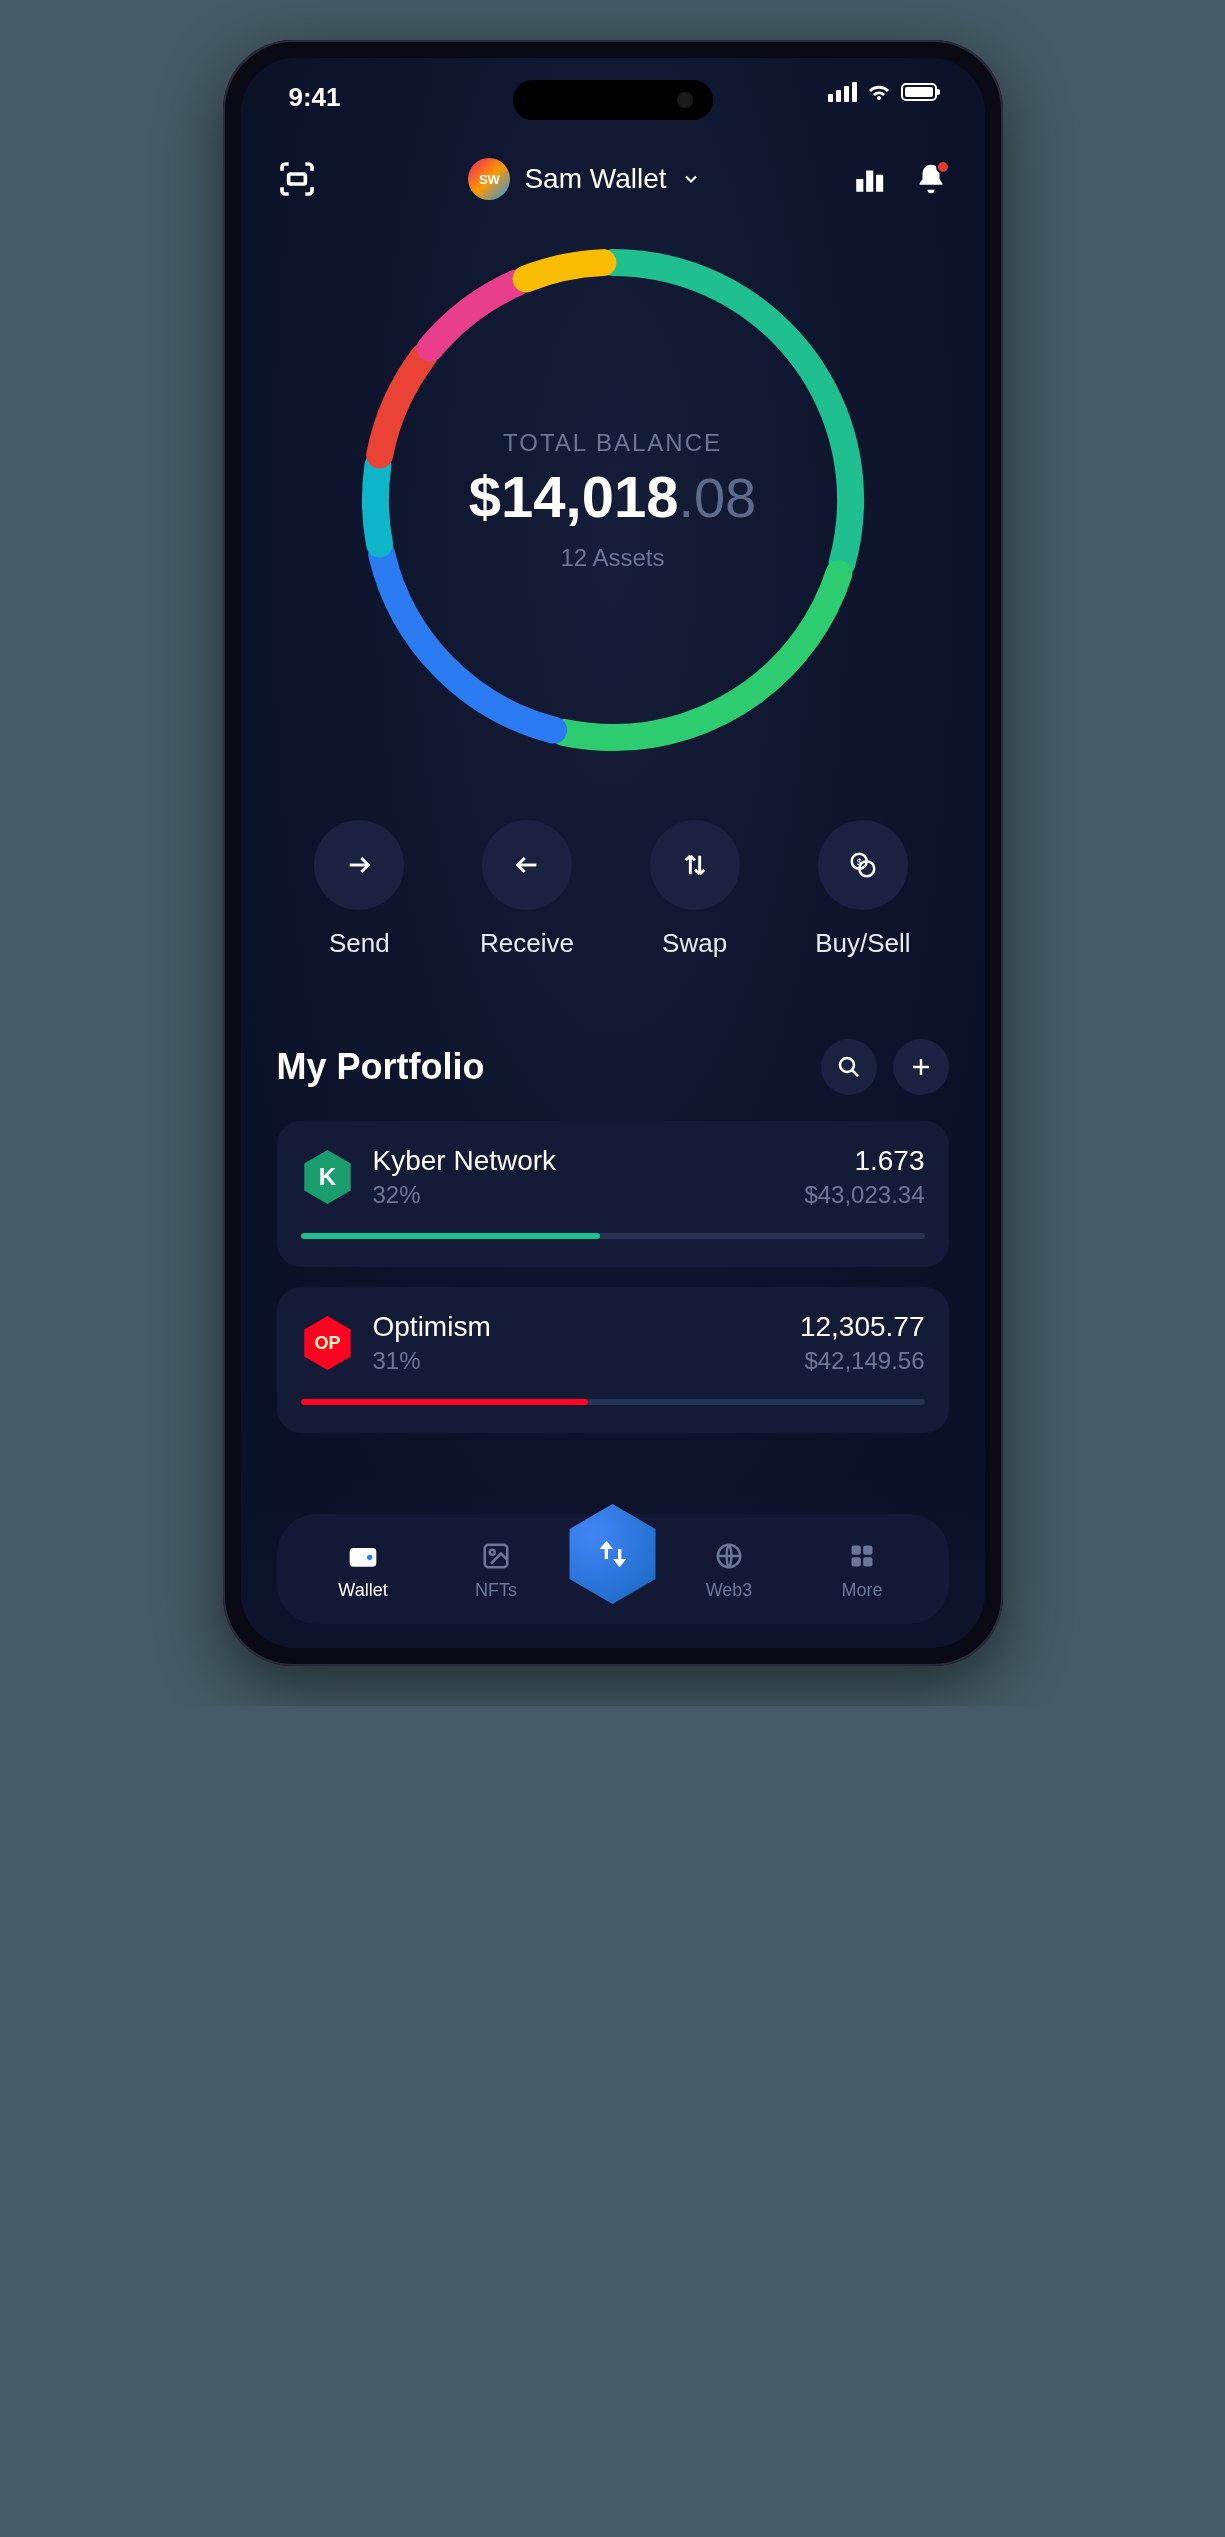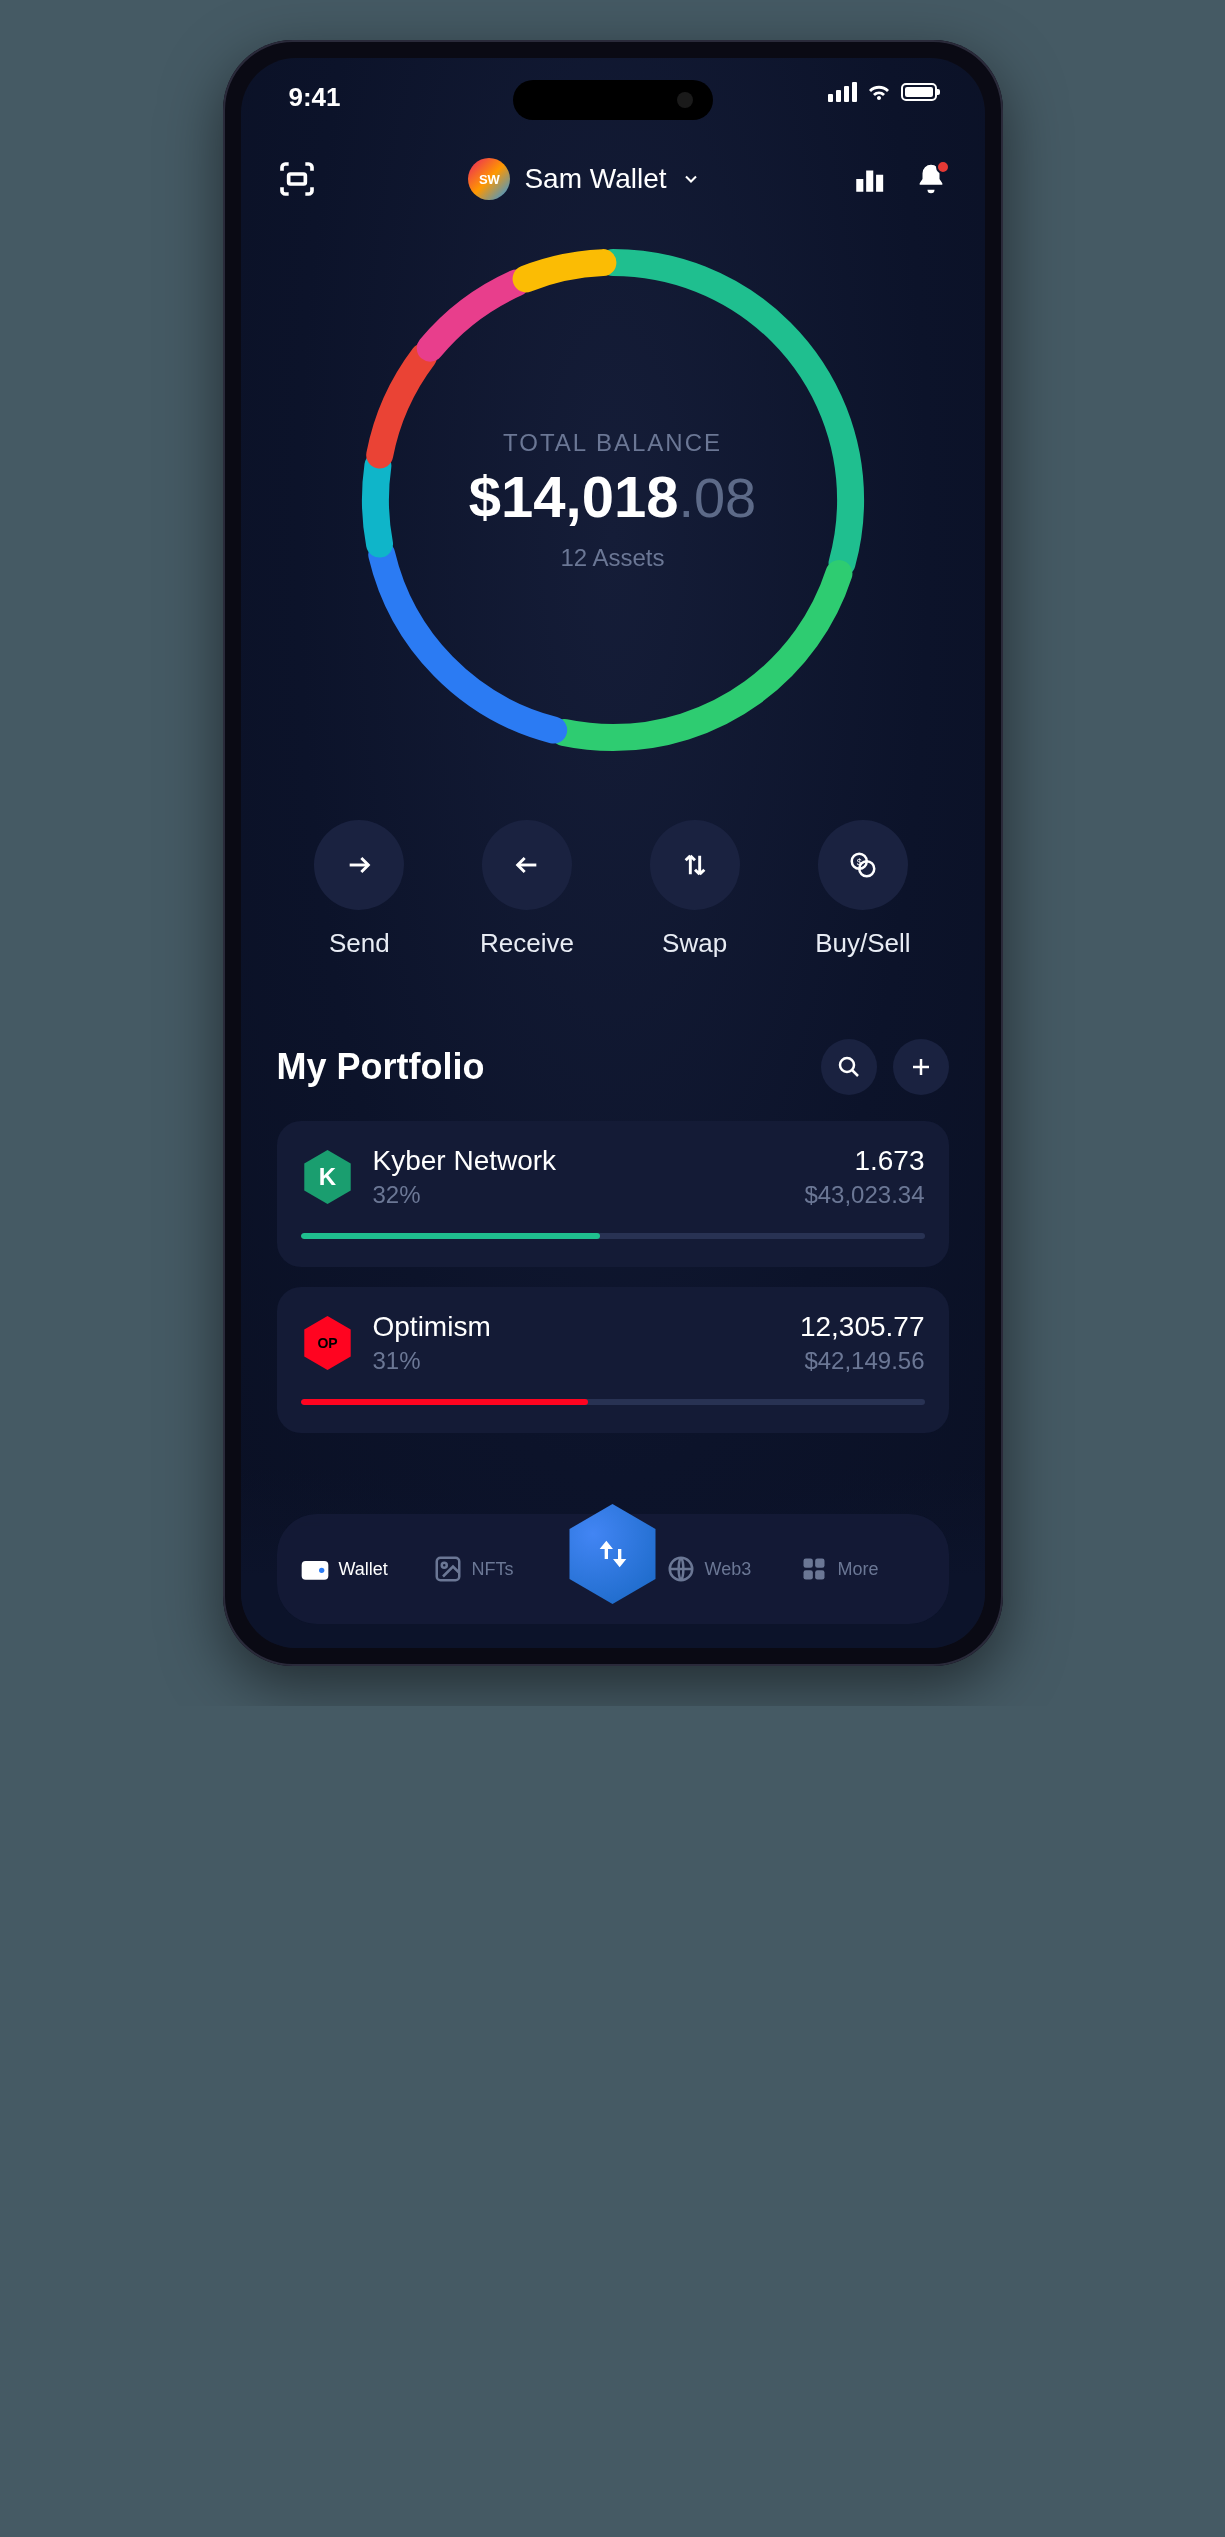--- a/index.html
+++ b/index.html
@@ -129,21 +129,21 @@
 
 .bottom-nav {
   position:absolute; bottom:24px; left:36px; right:36px;
   background:rgba(20,27,54,0.9);
   backdrop-filter: blur(10px);
   border-radius:40px;
   height:110px;
   display:flex; align-items:center; justify-content:space-around;
   padding:0 20px;
 }
-.nav-item { display:flex; flex-direction:row; align-items:center; gap:6px; cursor:pointer; flex:1; }
+.nav-item { display:flex; flex-direction:column; align-items:center; gap:6px; cursor:pointer; flex:1; }
 .nav-icon { width:36px; height:36px; display:flex; align-items:center; justify-content:center; }
 .nav-label { font-size:18px; color:#6b7795; }
 .nav-item.active .nav-label { color:#fff; }
 .nav-center {
   width:100px; height:100px;
   background: radial-gradient(circle at 30% 30%, #4285f4, #1565c0);
   border-radius:26px;
   transform: rotate(0deg);
   display:flex; align-items:center; justify-content:center;
   margin-top:-30px;
@@ -297,21 +297,21 @@
           <div class="asset-amount">1.673</div>
           <div class="asset-usd">$43,023.34</div>
         </div>
       </div>
       <div class="asset-bar">
               <div class="asset-fill" style="width:48%;background:#1fbf8f"></div>
             </div>
     </div>
           <div class="asset-card">
       <div class="asset-row">
-        <div class="asset-icon" style="background:#ff0420;clip-path:polygon(50% 0%,93% 25%,93% 75%,50% 100%,7% 75%,7% 25%);color:#000000;font-weight:700;font-size:14px">OP</div>
+        <div class="asset-icon" style="background:#ff0420;clip-path:polygon(50% 0%,93% 25%,93% 75%,50% 100%,7% 75%,7% 25%);color:#fef9c3;font-weight:700;font-size:18px">OP</div>
         <div class="asset-info">
           <div class="asset-name">Optimism</div>
           <div class="asset-pct">31%</div>
         </div>
         <div class="asset-values">
           <div class="asset-amount">12,305.77</div>
           <div class="asset-usd">$42,149.56</div>
         </div>
       </div>
       <div class="asset-bar">

